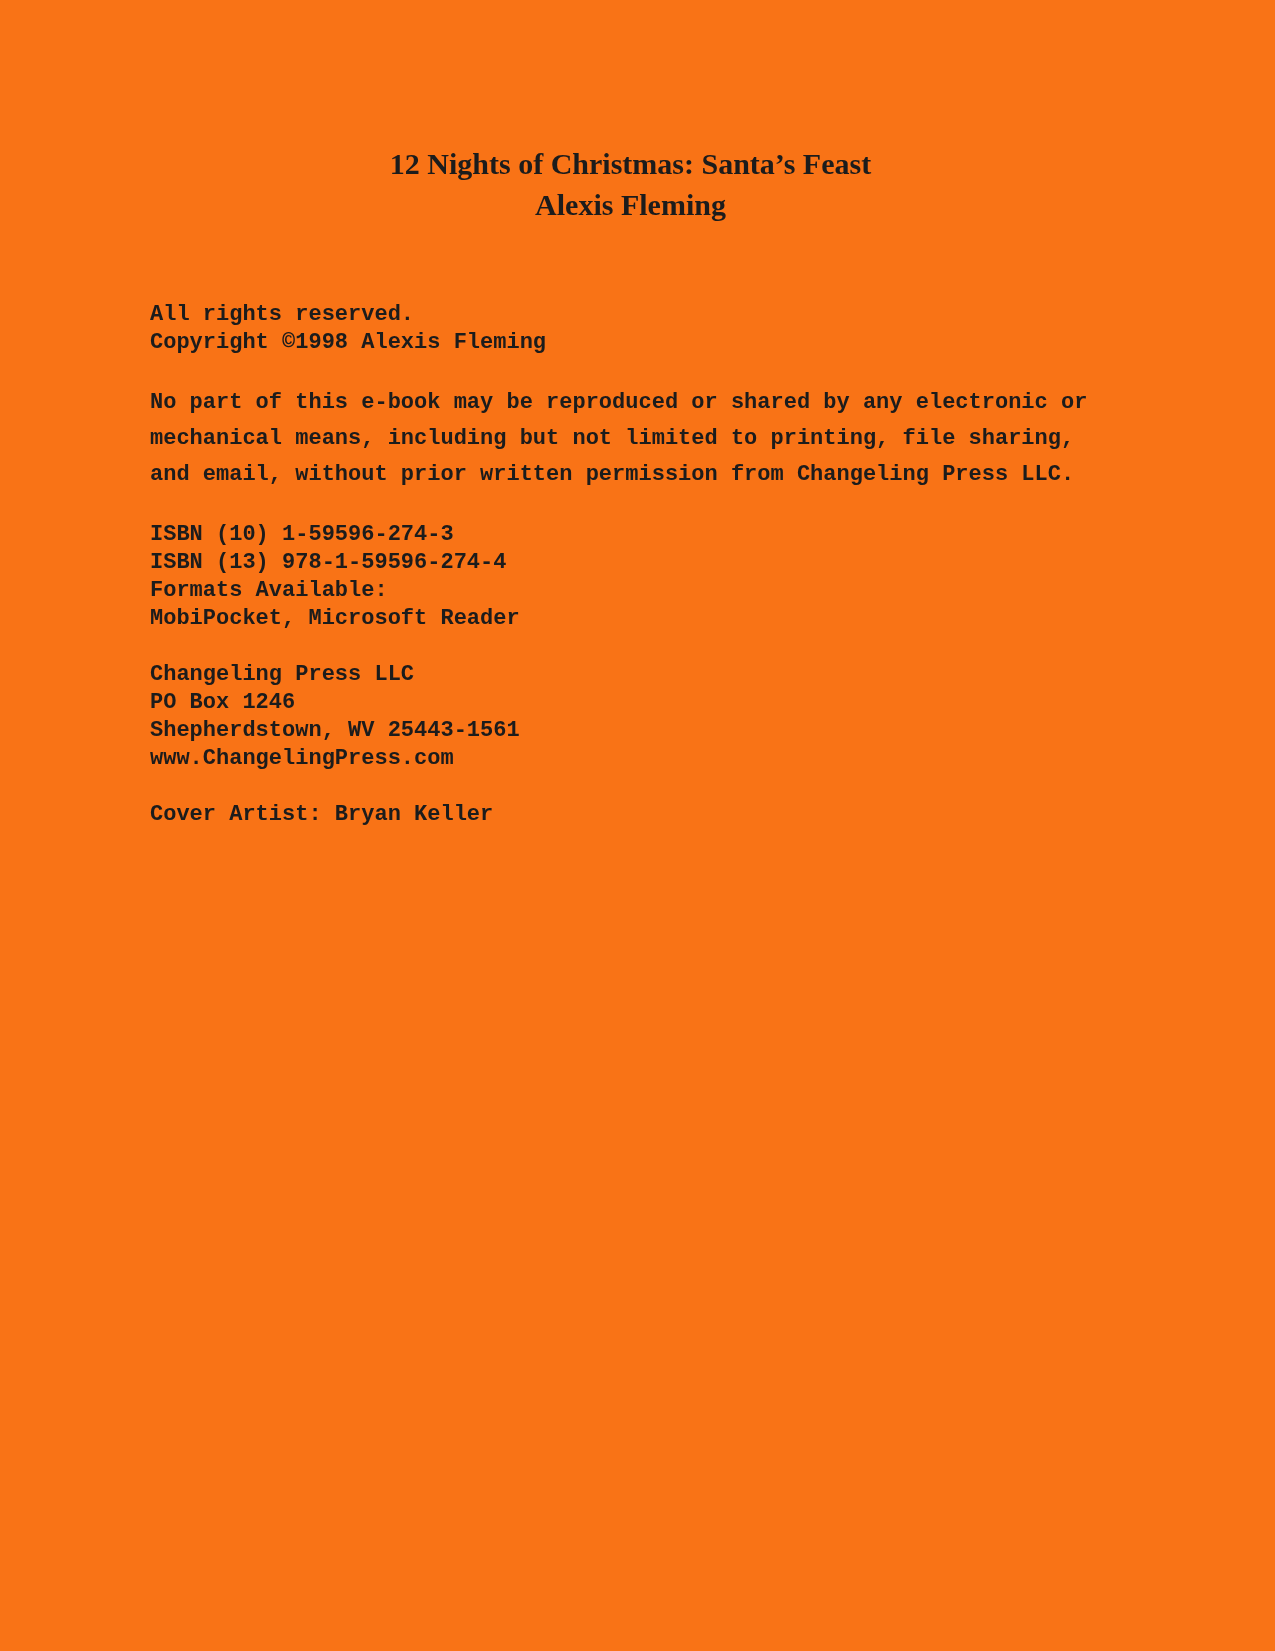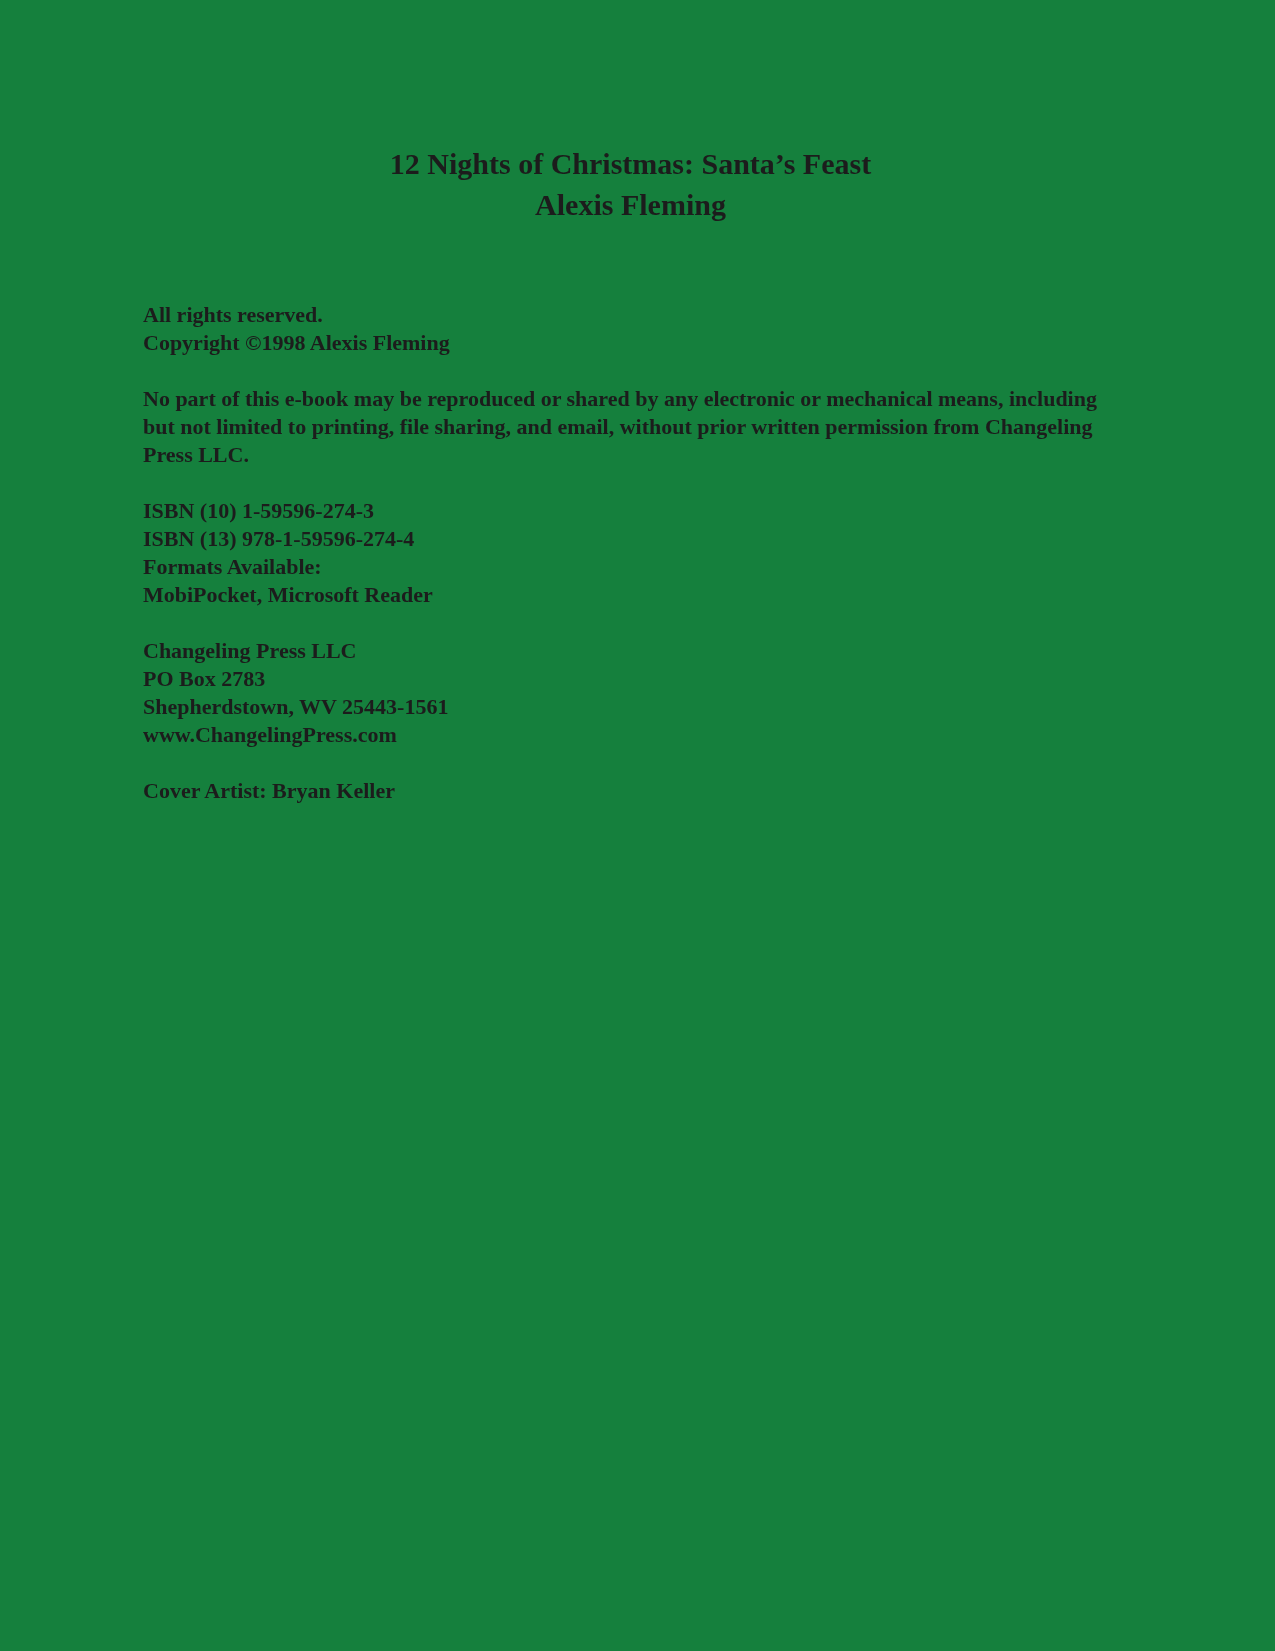--- a/index.html
+++ b/index.html
@@ -13,44 +13,45 @@
     font-family: "Liberation Serif", "DejaVu Serif", serif;
     color: #1c1c1c;
     font-weight: 700;
     -webkit-font-smoothing: antialiased;
   }
   .page {
     box-sizing: border-box;
     width: 1275px;
     height: 1651px;
     padding: 143px 157px 0 143px;
-    background: #15803d;
+    background: #f97316;
     overflow: hidden;
   }
   .title {
     margin: 0 0 76px 0;
     text-align: center;
     font-size: 30px;
     line-height: 41px;
     font-weight: 700;
   }
   .title .tl {
     display: block;
   }
   .block {
-    margin: 0 0 28px 0;
+    margin: 0 0 28px 7px;
+    font-family: Liberation Mono, monospace;
   }
   .line {
     font-size: 22px;
     line-height: 28px;
     white-space: pre-wrap;
   }
   .para {
     font-size: 22px;
-    line-height: 28px;
+    line-height: 36px;
     max-width: 975px;
   }
 </style>
 </head>
 <body>
 
 <div class="page">
 
   <h1 class="title">
     <span class="tl">12 Nights of Christmas: Santa’s Feast</span>
@@ -68,21 +69,21 @@
 
   <div class="block">
     <div class="line">ISBN (10) 1-59596-274-3</div>
     <div class="line">ISBN (13) 978-1-59596-274-4</div>
     <div class="line">Formats Available:</div>
     <div class="line">MobiPocket, Microsoft Reader</div>
   </div>
 
   <div class="block">
     <div class="line">Changeling Press LLC</div>
-    <div class="line">PO Box 2783</div>
+    <div class="line">PO Box 1246</div>
     <div class="line">Shepherdstown, WV 25443-1561</div>
     <div class="line">www.ChangelingPress.com</div>
   </div>
 
   <div class="block">
     <div class="line">Cover Artist: Bryan Keller</div>
   </div>
 
 </div>
 

